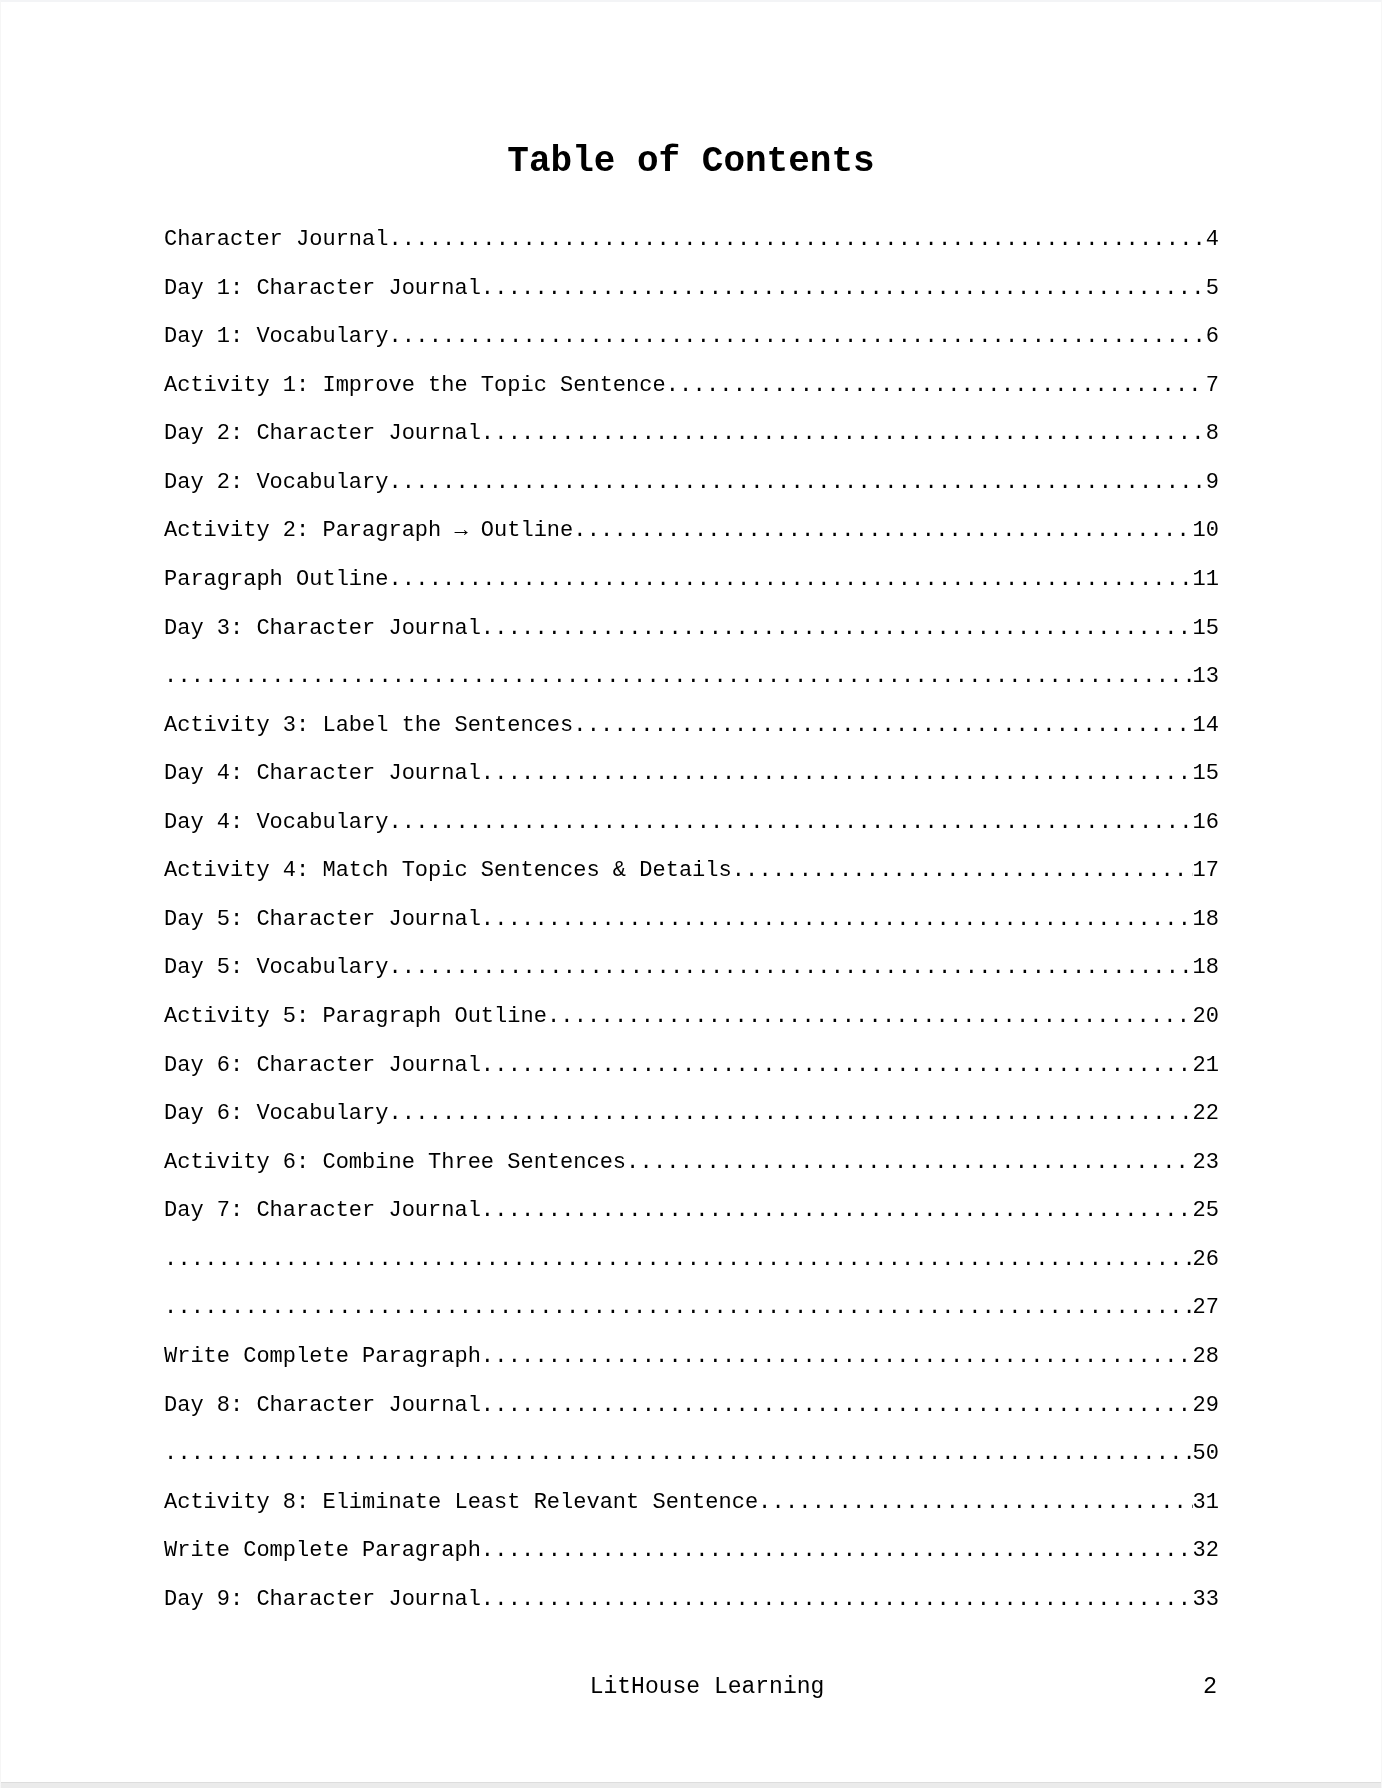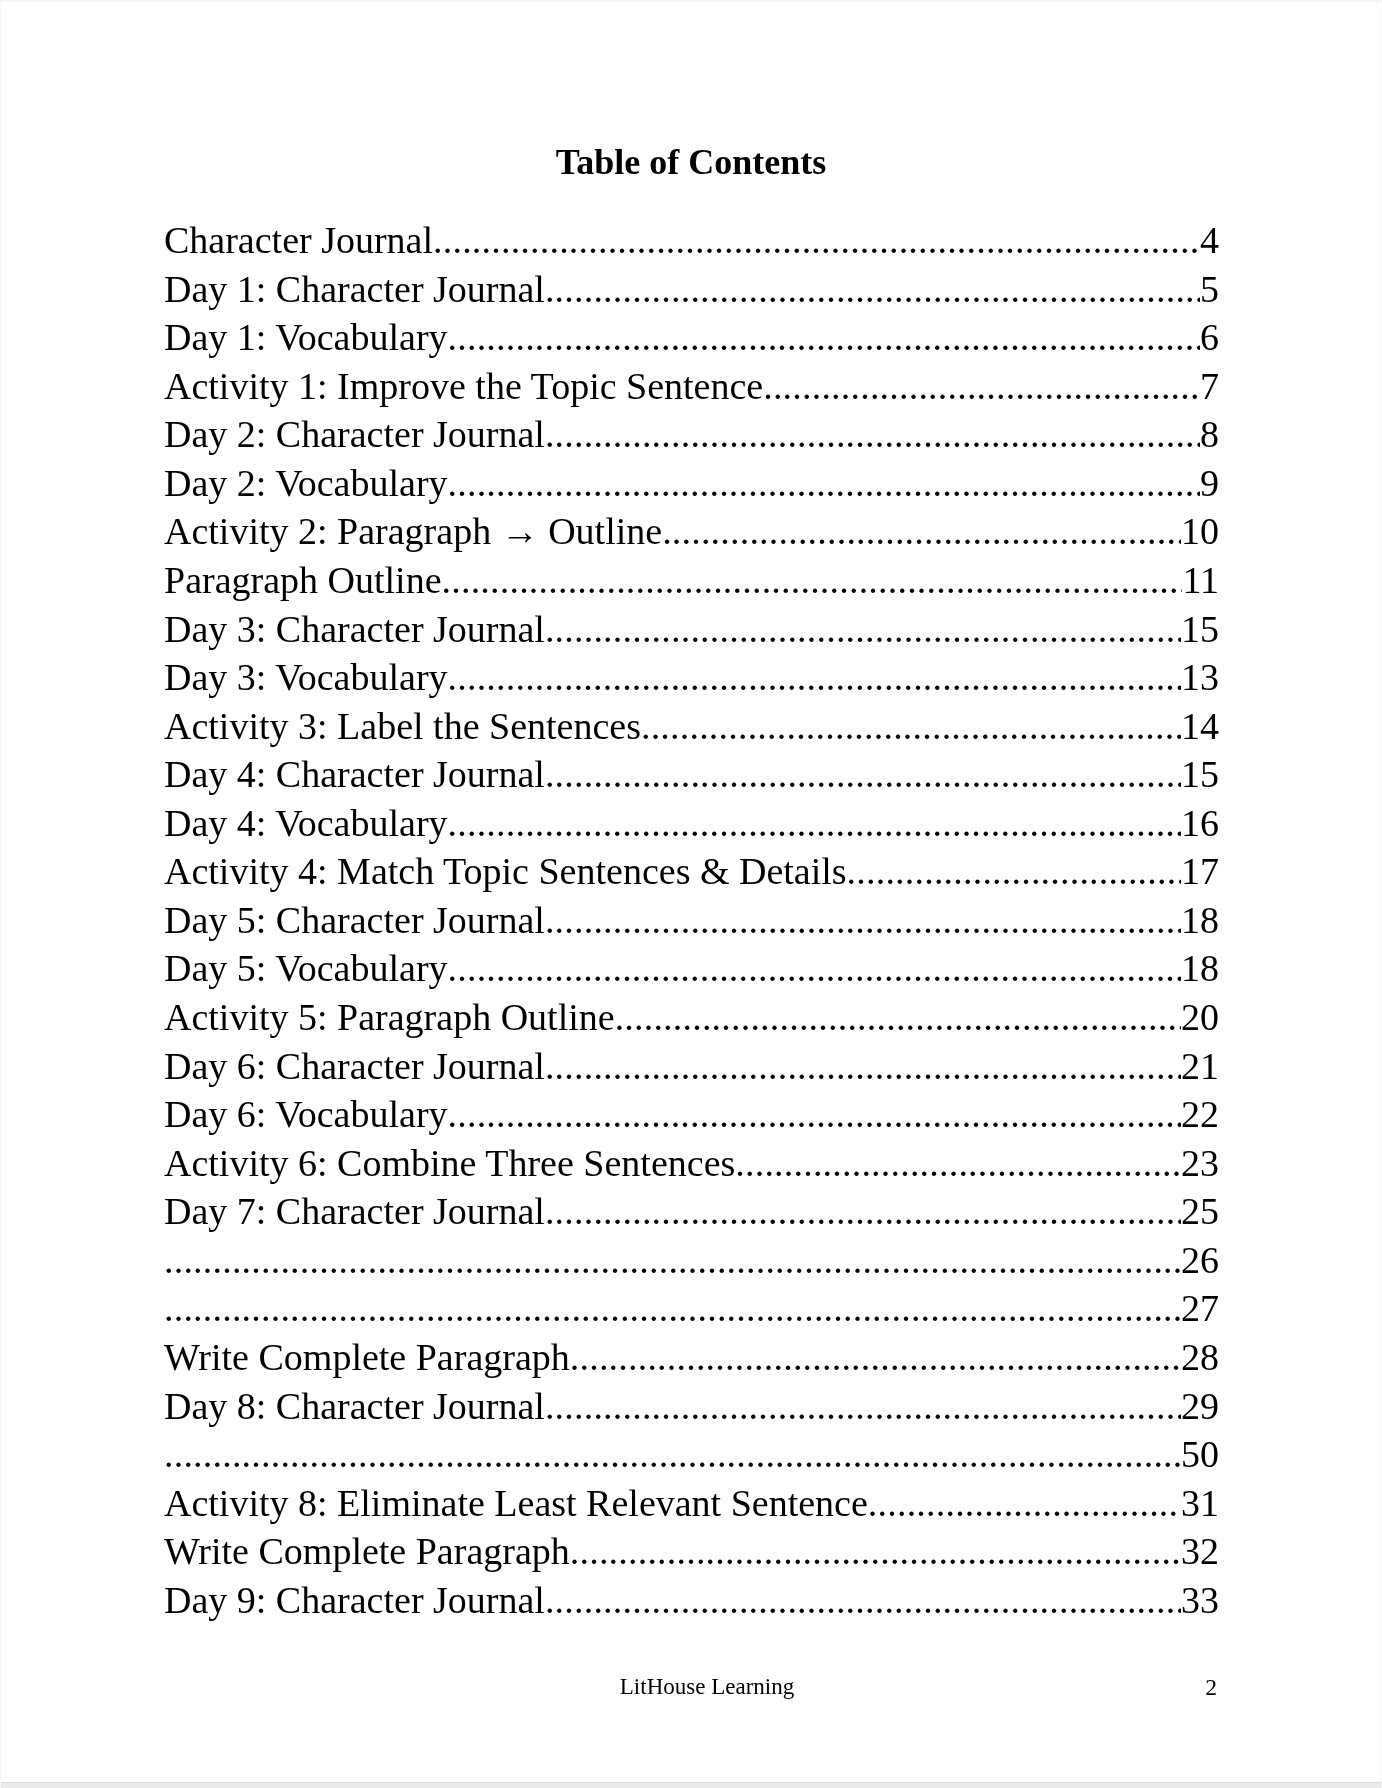--- a/index.html
+++ b/index.html
@@ -5,21 +5,21 @@
   html, body {
     margin: 0;
     padding: 0;
     background: #ffffff;
   }
   .page {
     position: relative;
     width: 1382px;
     height: 1788px;
     background: #ffffff;
-    font-family: Liberation Serif, serif;
+    font-family: Liberation Mono, monospace;
     color: #000000;
     overflow: hidden;
     box-sizing: border-box;
     border-top: 2px solid #f3f4f6;
     border-left: 1px solid #f6f6f6;
     border-right: 1px solid #f6f6f6;
   }
   .doc-title {
     position: absolute;
     top: 115px;
@@ -35,21 +35,21 @@
     position: absolute;
     left: 163px;
     top: 214px;
     width: 1055px;
   }
   .toc-row {
     display: flex;
     align-items: stretch;
     height: 48.57px;
     line-height: 48.57px;
-    font-size: 38px;
+    font-size: 22px;
     cursor: pointer;
   }
   .toc-label {
     flex: 0 0 auto;
     white-space: pre;
   }
   .toc-dots {
     flex: 1 1 auto;
     overflow: hidden;
     white-space: nowrap;
@@ -140,21 +140,20 @@
     <span class="toc-page">11</span>
   </div>
 
   <div class="toc-row">
     <span class="toc-label">Day 3: Character Journal</span>
     <span class="toc-dots">............................................................................................................................................................................................................................</span>
     <span class="toc-page">15</span>
   </div>
 
   <div class="toc-row">
-    <span class="toc-label">Day 3: Vocabulary</span>
     <span class="toc-dots">............................................................................................................................................................................................................................</span>
     <span class="toc-page">13</span>
   </div>
 
   <div class="toc-row">
     <span class="toc-label">Activity 3: Label the Sentences</span>
     <span class="toc-dots">............................................................................................................................................................................................................................</span>
     <span class="toc-page">14</span>
   </div>
 

